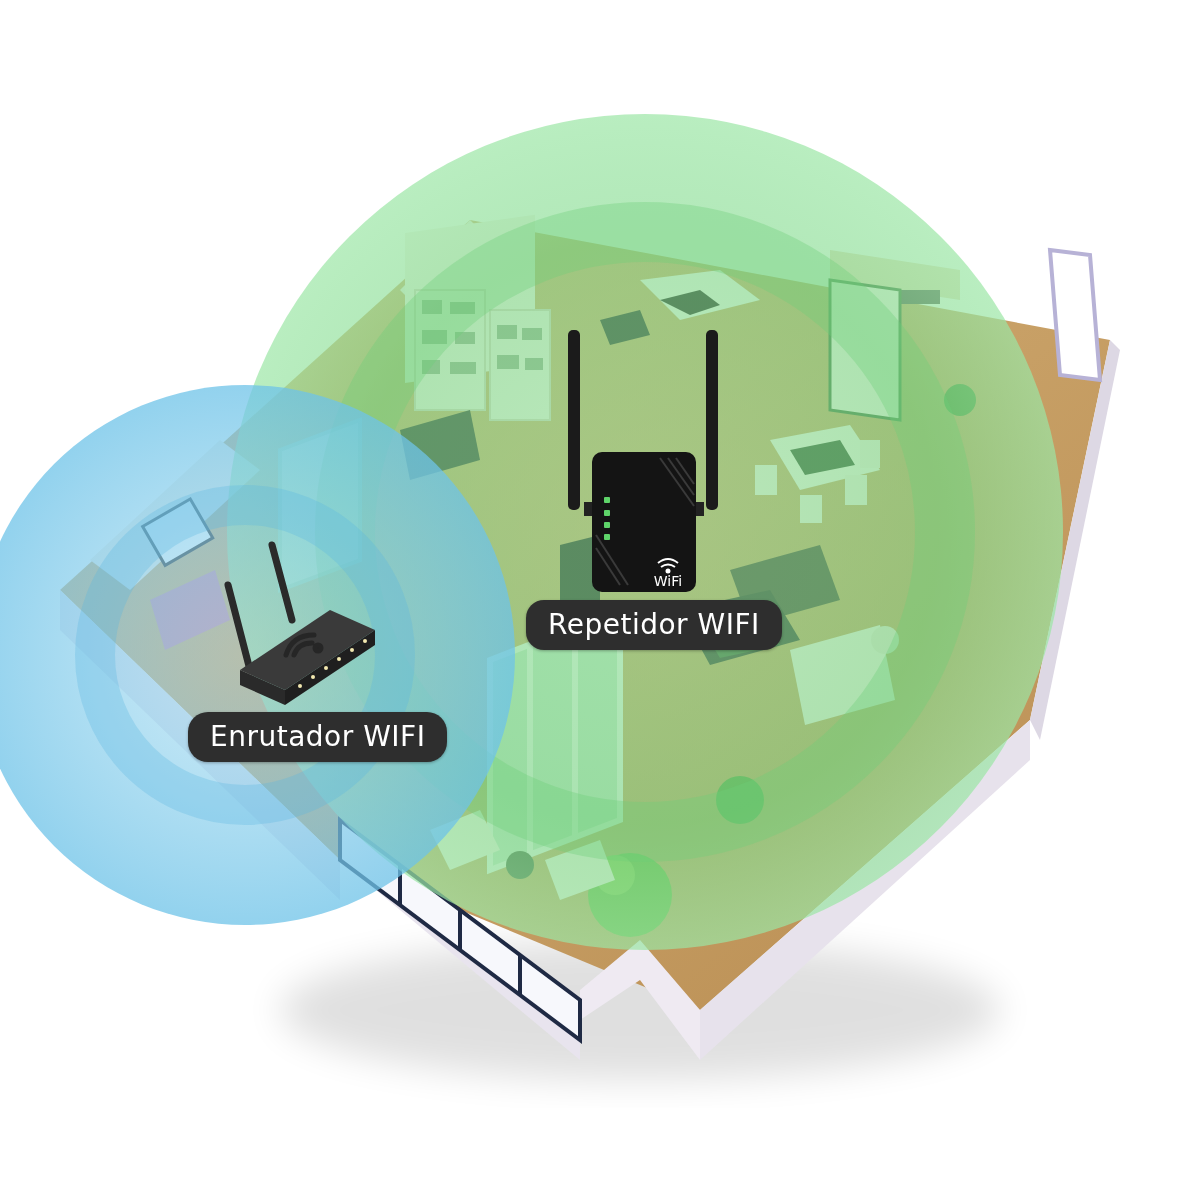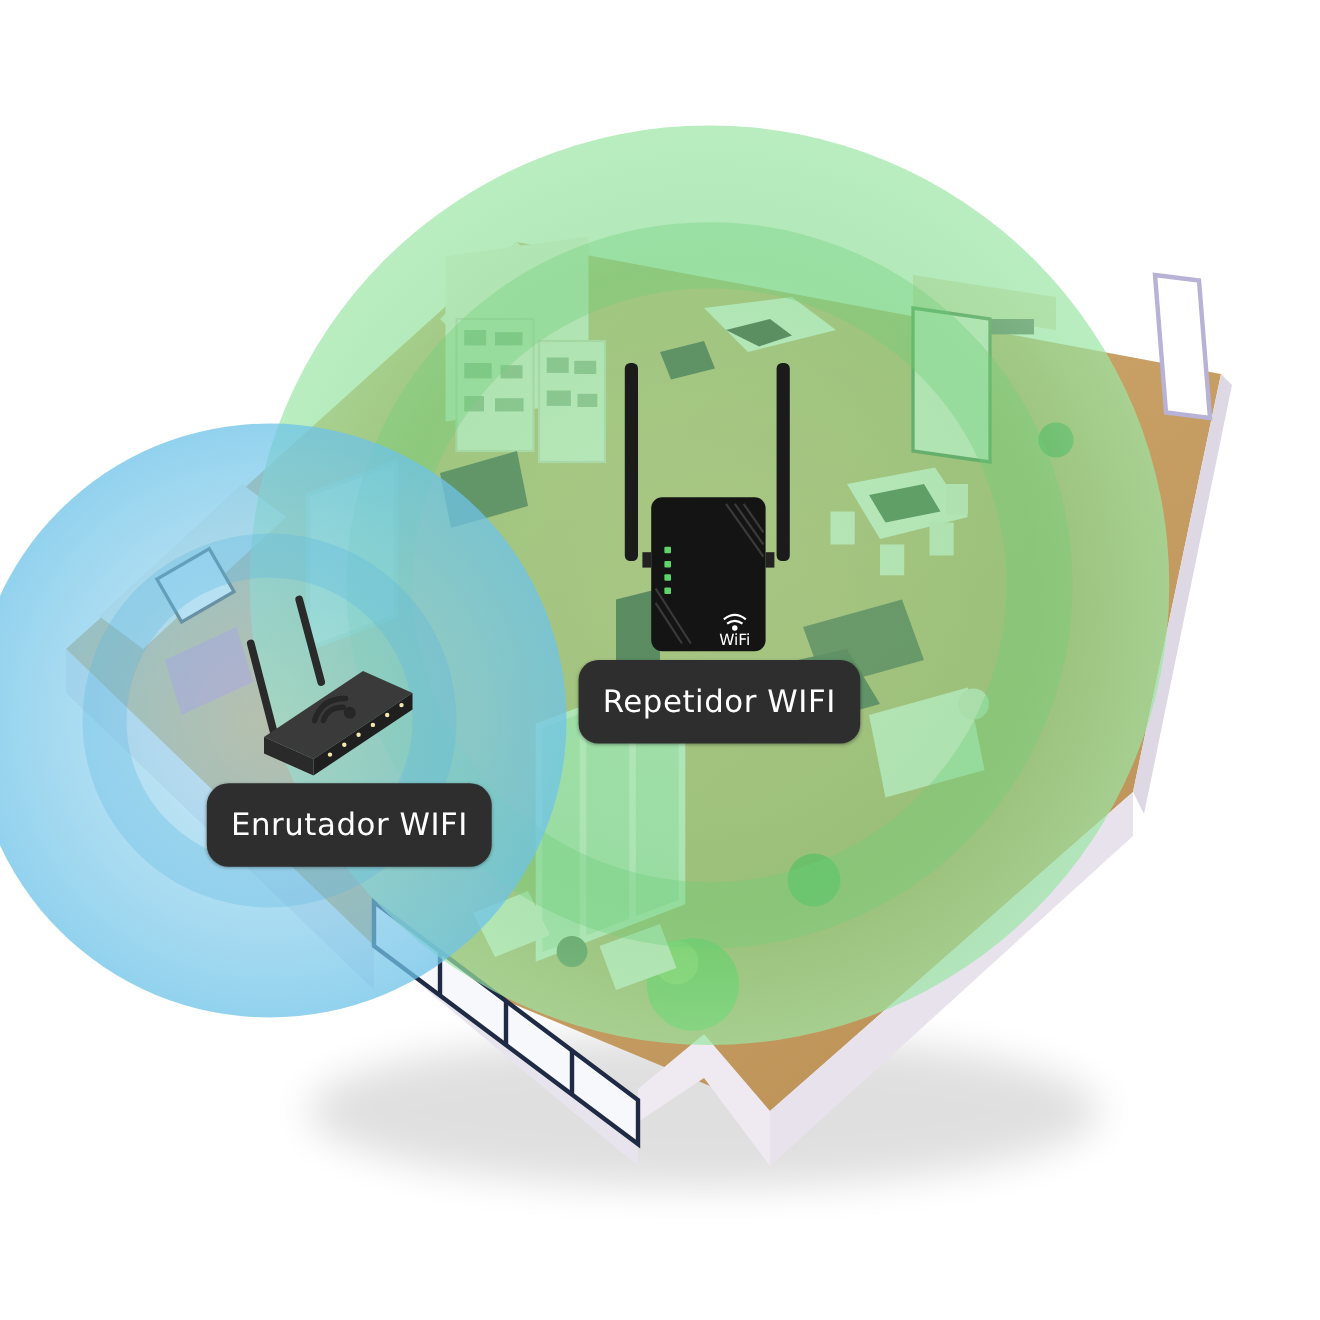--- a/index.html
+++ b/index.html
@@ -10,21 +10,21 @@
     }
     .scene { position: absolute; left: 0; top: 0; width: 1200px; height: 1173px; text-align: center; }
     .label {
       position: absolute;
       background: #2e2e2e;
       color: #ffffff;
       border-radius: 18px;
       font-size: 28px;
       line-height: 50px;
       height: 50px;
-      padding: 13px 22px;
+      padding: 0 22px;
       white-space: nowrap;
       letter-spacing: 0.5px;
       box-shadow: 0 1px 3px rgba(0,0,0,0.3);
     }
     .label-router { left: 188px; top: 712px; border-radius: 20px; }
     .label-repeater { left: 526px; top: 600px; }
   </style>
 </head>
 <body>
 

